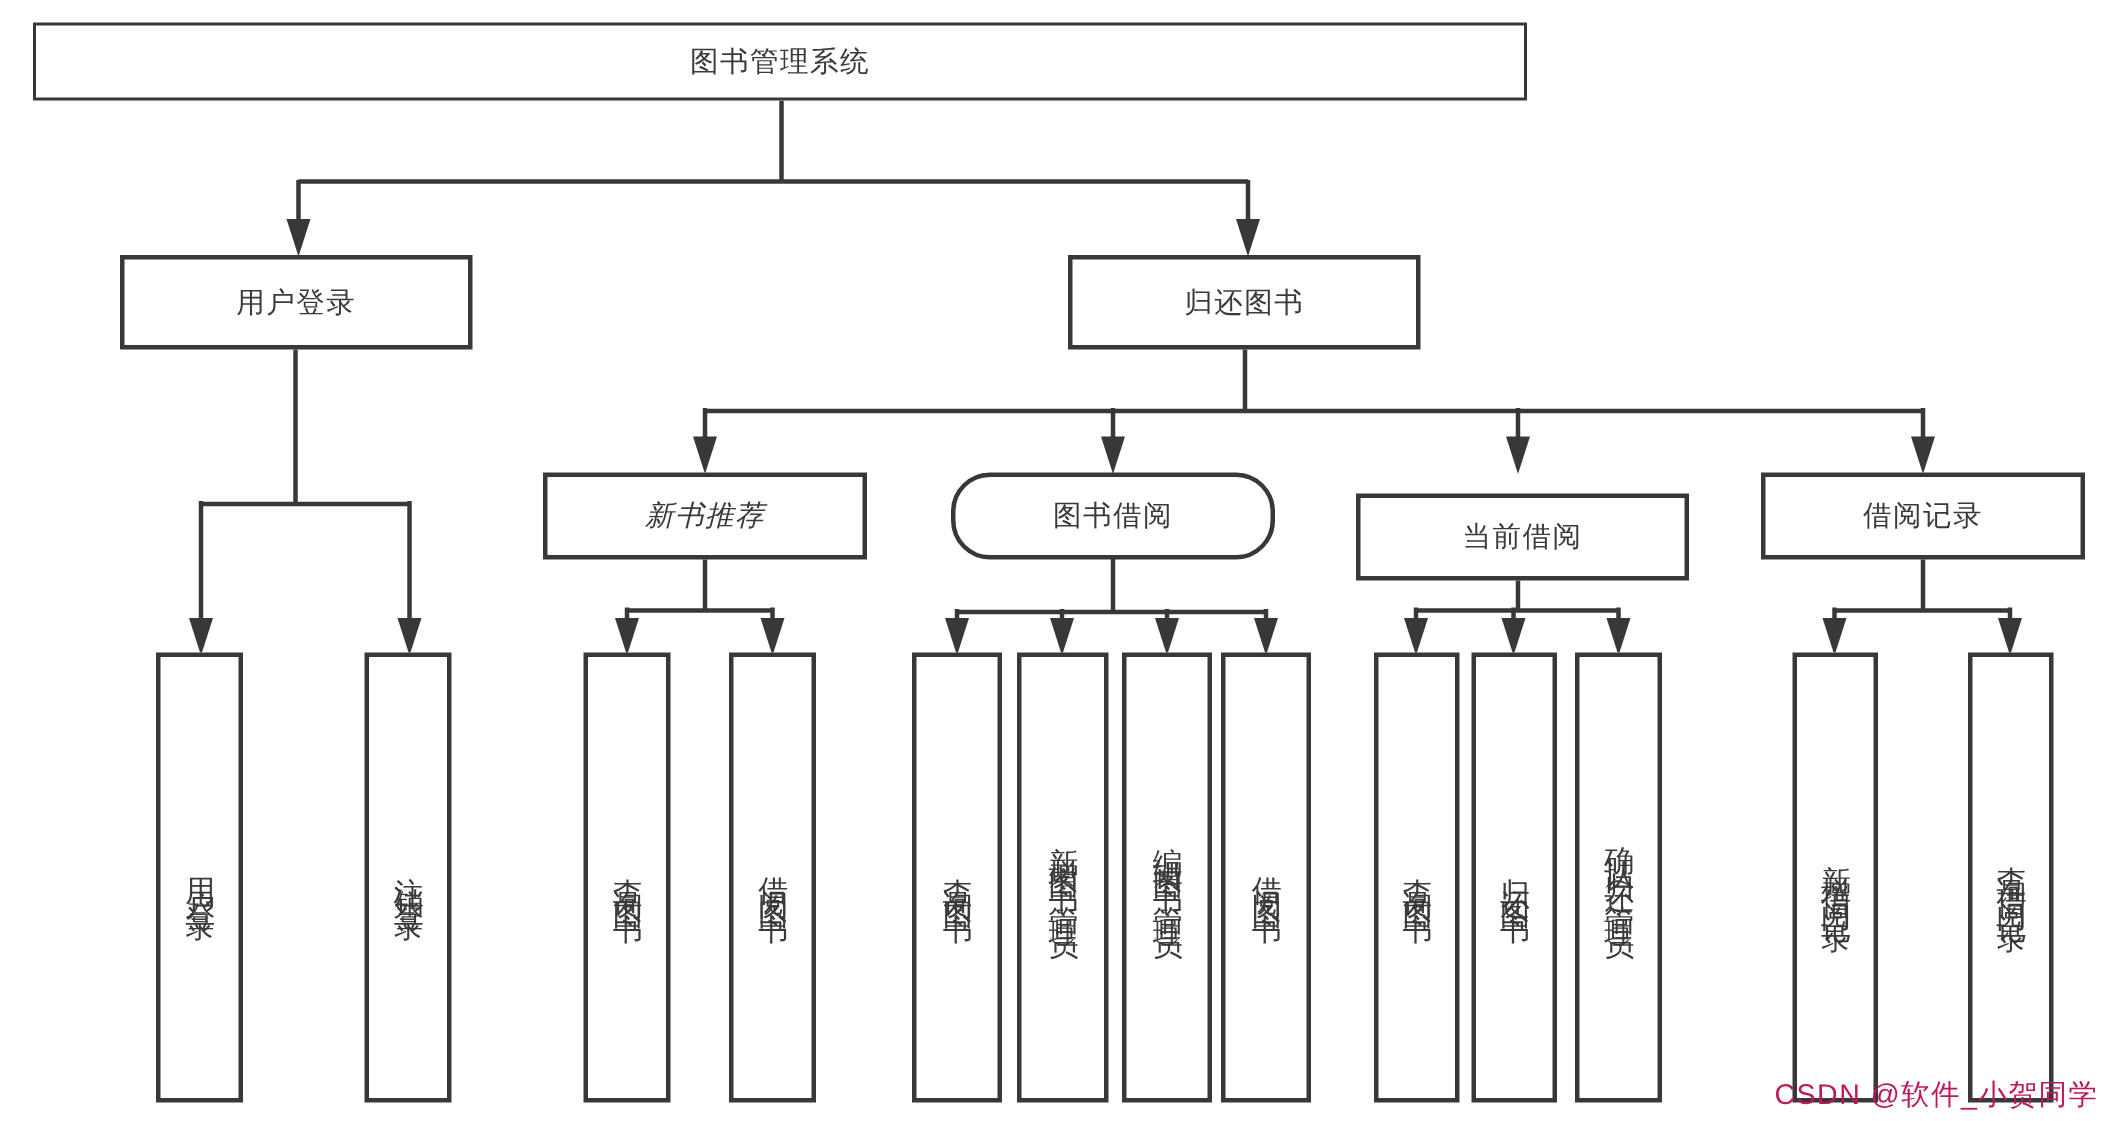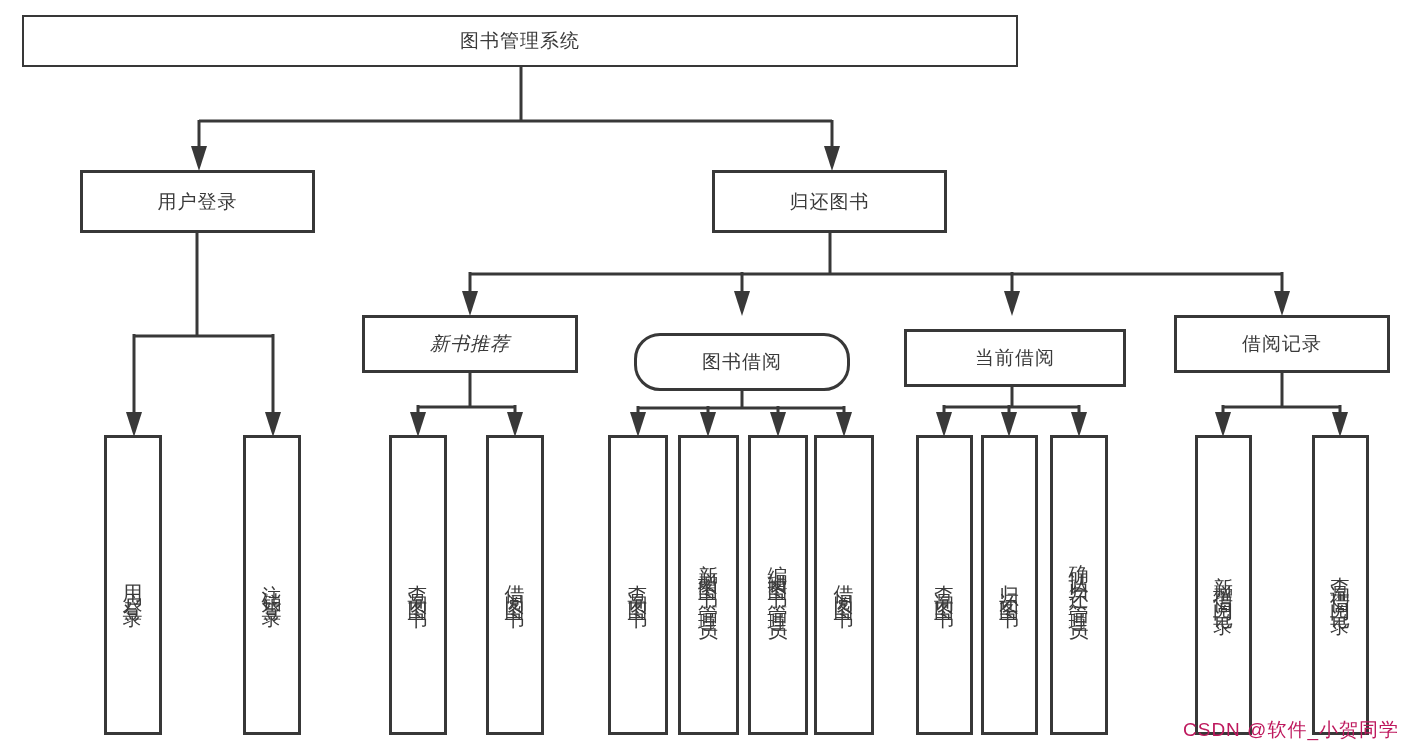--- a/index.html
+++ b/index.html
@@ -122,21 +122,21 @@
   <div class="box h" style="left:80px;top:170px;width:235px;height:63px;">
     <span>用户登录</span>
   </div>
   <div class="box h" style="left:712px;top:170px;width:235px;height:63px;">
     <span>归还图书</span>
   </div>
 
   <div class="box h" style="left:362px;top:315px;width:216px;height:58px;font-style:italic;">
     <span>新书推荐</span>
   </div>
-  <div class="box h" style="left:634px;top:333px;width:216px;height:58px;border-radius:26px;">
+  <div class="box h" style="left:634px;top:315px;width:216px;height:58px;border-radius:26px;">
     <span>图书借阅</span>
   </div>
   <div class="box h" style="left:904px;top:329px;width:222px;height:58px;">
     <span>当前借阅</span>
   </div>
   <div class="box h" style="left:1174px;top:315px;width:216px;height:58px;">
     <span>借阅记录</span>
   </div>
 
   <div class="box v" style="left:104px;width:58px;">

